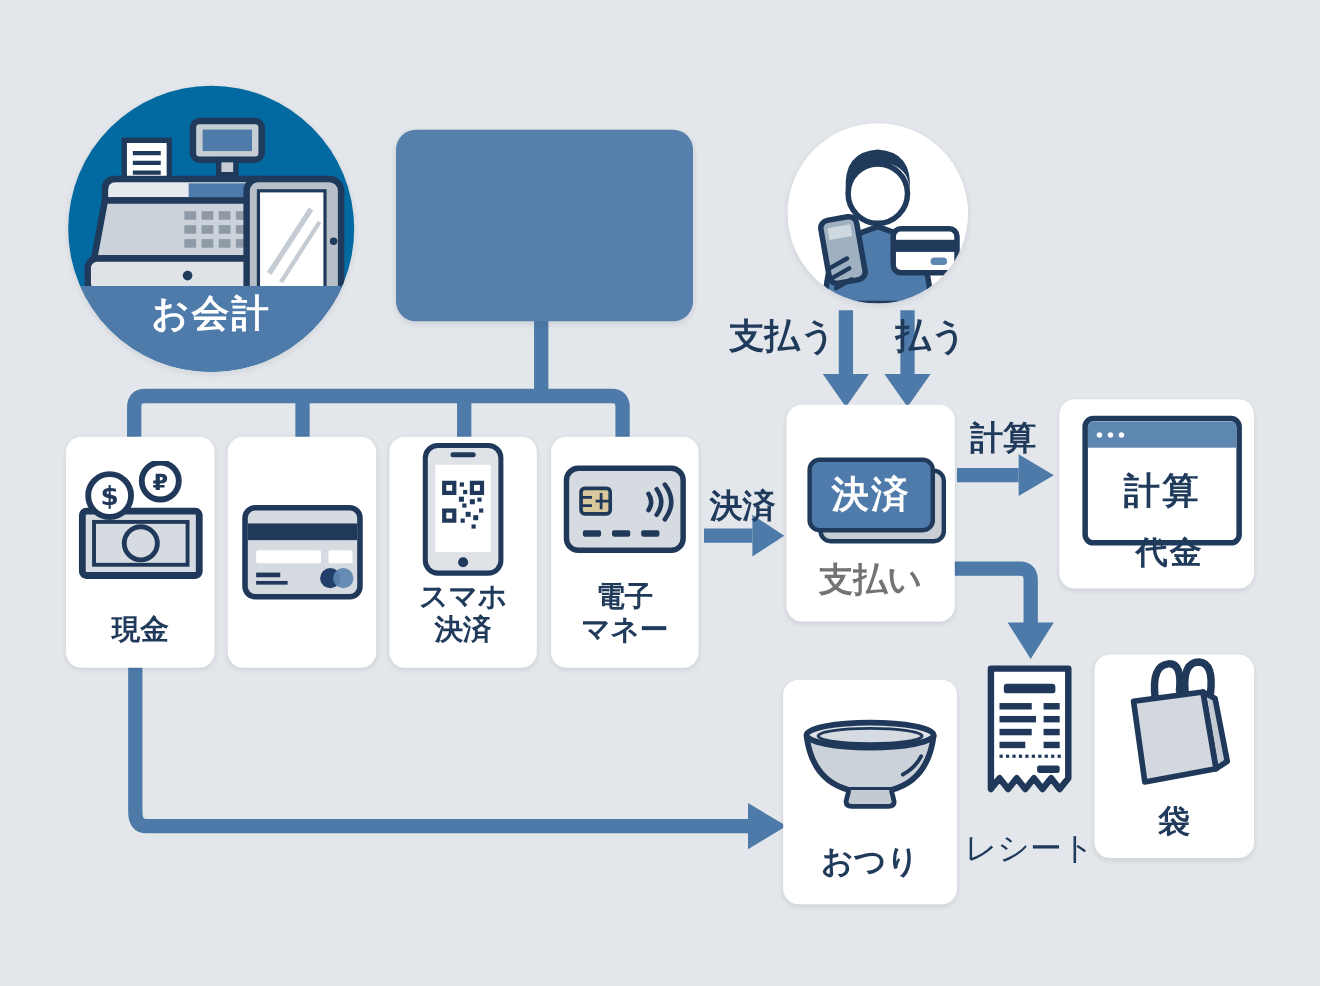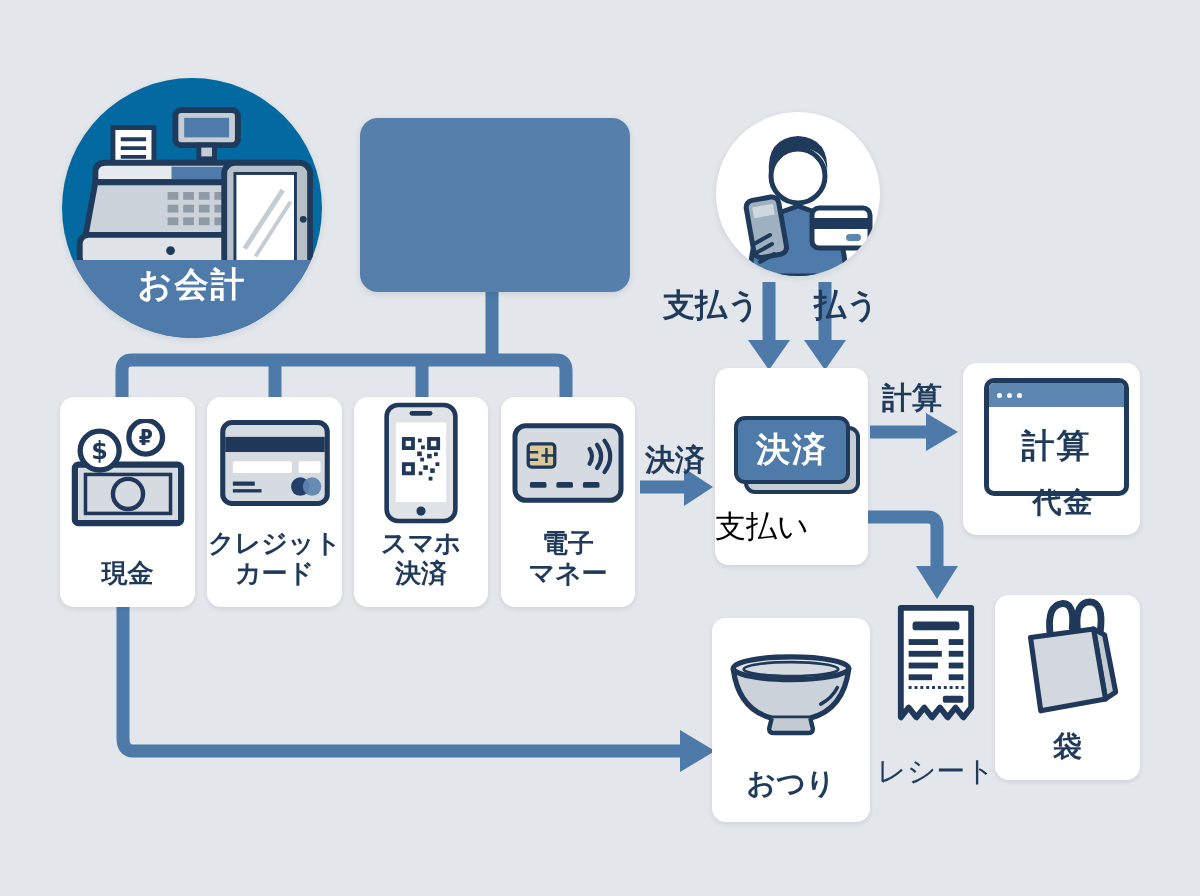--- a/index.html
+++ b/index.html
@@ -68,22 +68,22 @@
     position:absolute;left:10px;top:10px;width:108px;height:60px;
     background:#c9ced5;border:4px solid #1f3a5a;border-radius:11px;
   }
   .settle-btn{
     position:absolute;left:0;top:0;width:108px;height:60px;
     background:#4e7ba9;border:4px solid #1f3a5a;border-radius:11px;
     display:flex;align-items:center;justify-content:center;
     color:#ffffff;font-size:34px;font-weight:bold;letter-spacing:2px;
   }
   .settle-caption{
-    position:absolute;left:0;top:138px;width:100%;text-align:left;
-    color:#000000;font-size:31px;font-weight:normal;
+    position:absolute;left:0;top:138px;width:100%;text-align:center;
+    color:#737373;font-size:31px;font-weight:bold;
   }
 
   
   .calc{left:963px;top:363px;width:177px;height:172px;}
   .browser{
     position:absolute;left:21px;top:15px;width:135px;height:108px;
     border:5px solid #1f3a5a;border-radius:10px;background:#ffffff;overflow:hidden;
   }
   .browser-bar{height:24px;background:#5d86b0;display:flex;align-items:center;padding-left:8px;gap:5px;}
   .browser-dot{width:5px;height:5px;border-radius:50%;background:#ffffff;}
@@ -223,22 +223,20 @@
       <rect x="8" y="8" width="124" height="96" rx="11" fill="#d6dbe1" stroke="#20395a" stroke-width="6"></rect>
       <rect x="11" y="25" width="118" height="18" fill="#20395a"></rect>
       <rect x="20" y="54" width="70" height="14" rx="2" fill="#ffffff"></rect>
       <rect x="98" y="54" width="26" height="14" rx="2" fill="#ffffff"></rect>
       <rect x="20" y="78" width="26" height="5" fill="#20395a"></rect>
       <rect x="20" y="87" width="34" height="4" fill="#20395a"></rect>
       <circle cx="100" cy="84" r="11" fill="#23406b"></circle>
       <circle cx="114" cy="84" r="11" fill="#5d86b0" opacity="0.92"></circle>
     </svg>
   </div>
-  <div class="pm-label">クレジット
-カード</div>
 </div>
 
 <div class="abs card pm" style="left:354px;width:134px">
   <div class="pm-icon">
     <svg width="84" height="126" viewBox="0 0 110 162">
       <rect x="10" y="5" width="90" height="152" rx="15" fill="#dfe3e8" stroke="#20395a" stroke-width="6"></rect>
       <rect x="22" y="28" width="66" height="104" fill="#ffffff"></rect>
       <rect x="40" y="13" width="30" height="6" rx="3" fill="#20395a"></rect>
       <circle cx="55" cy="144" r="6" fill="#20395a"></circle>
       <g fill="#20395a">

